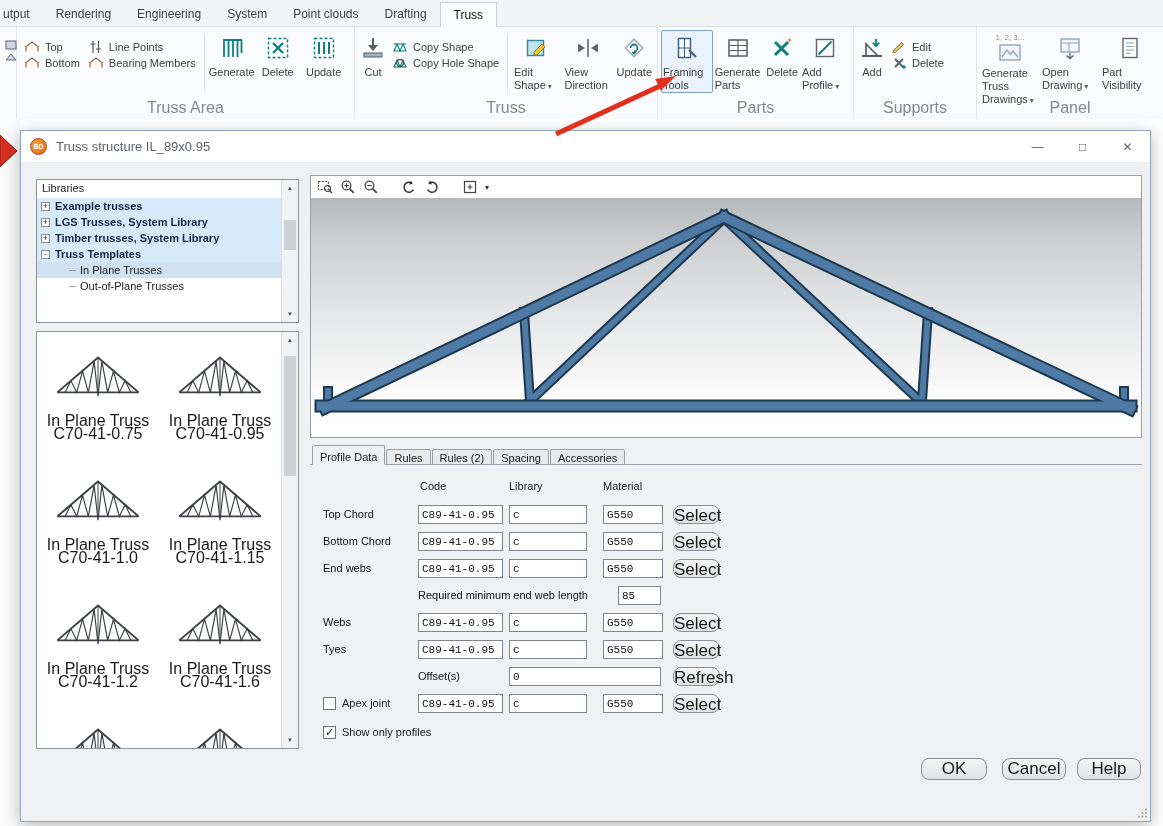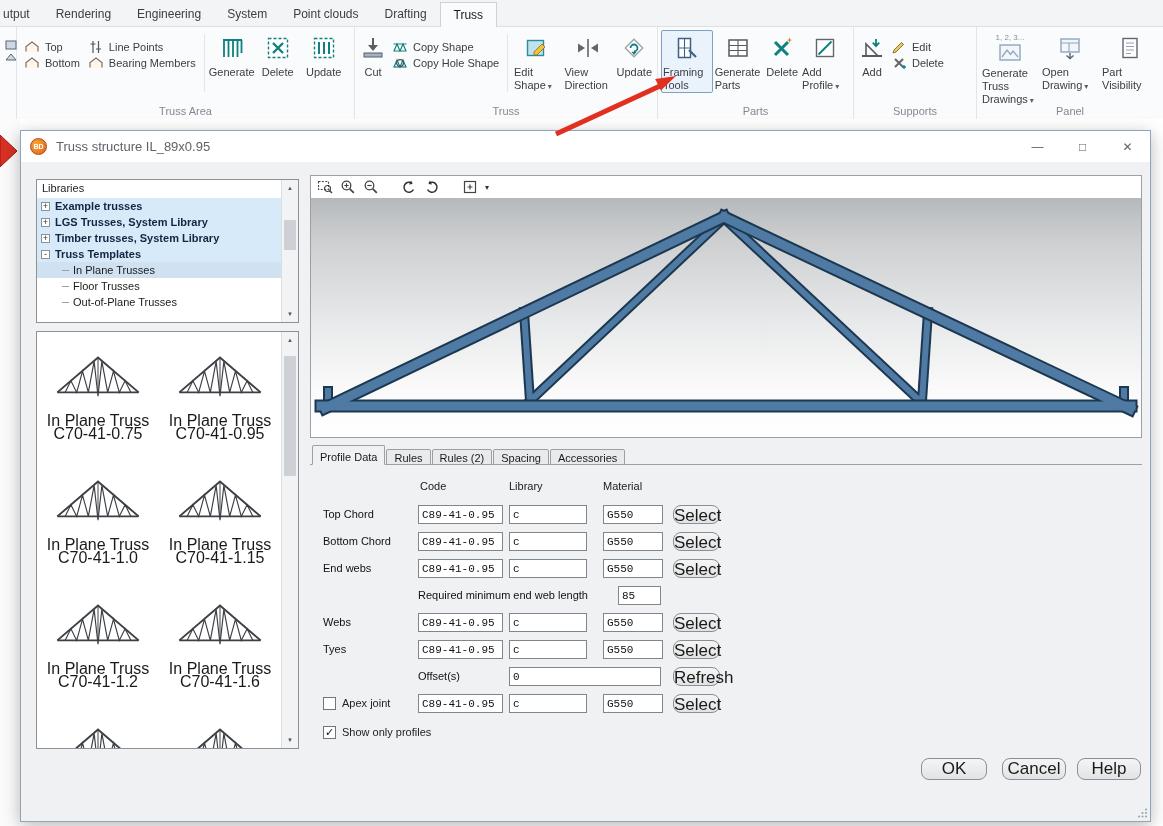--- a/index.html
+++ b/index.html
@@ -9,21 +9,21 @@
 .i12{width:12px;height:12px}.i16{width:16px;height:16px}.i26{width:26px;height:26px}
 
 
 .ribbon{position:absolute;left:0;top:0;width:1163px;height:119px;background:#f3f4f5;border-bottom:1px solid #cfd2d5}
 .rtabs{display:flex;align-items:flex-end;height:26px}
 .rtab{padding:5px 13px;font-size:12px;color:#3c4043;cursor:default;white-space:nowrap}
 .rtab.cut{padding-left:3px}
 .rtab.active{background:#fafbfc;border:1px solid #cdd2d7;border-bottom:none;margin-bottom:-1px;z-index:2;position:relative;color:#16181a}
 .rbody{display:flex;align-items:stretch;height:93px;background:#fafbfc;border-top:1px solid #dde0e3}
 .rgroup{position:relative;display:flex;align-items:flex-start;padding:3px 3px 14px;border-right:1px solid #e3e5e7}
-.glabel{position:absolute;left:0;right:0;bottom:2px;text-align:center;font-size:11px;color:#85898d;white-space:nowrap}
+.glabel{position:absolute;left:0;right:0;bottom:2px;text-align:center;font-size:16px;color:#85898d;white-space:nowrap}
 .sbcol{display:flex;flex-direction:column;padding-top:9px;margin:0 4px}
 .sb{display:flex;align-items:center;gap:5px;font-size:11px;color:#3c4043;white-space:nowrap;height:16px;cursor:default}
 .bb{display:flex;flex-direction:column;align-items:center;padding:3px 2px 0;font-size:11px;line-height:1.18;color:#3c4043;text-align:left;cursor:default}
 .bb .ic{height:30px;display:flex;align-items:center;justify-content:center;margin-bottom:3px}
 .bb .cap{max-width:62px}
 .bb.hl{border:1px solid #7fa0c2;background:#eaf3fc;border-radius:2px;padding:2px 1px 0}
 .bb.withbadge .ic{height:22px}
 .badge{font-size:8px;line-height:9px;color:#8a8e92;white-space:nowrap}
 .dd{font-size:8px;color:#5f6368;margin-left:2px}
 .vsep{width:1px;align-self:stretch;background:#e3e5e7;margin:4px 4px 13px}
@@ -49,21 +49,21 @@
 .wbtns{margin-left:auto;display:flex;height:31px}
 .wbtn{width:45px;height:31px;display:flex;align-items:center;justify-content:center;color:#5f6368;font-size:12px;cursor:default}
 
 .panelbox{position:absolute;background:#fff;border:1px solid #8d9298}
 .libs{left:15px;top:48px;width:263px;height:144px;overflow:hidden}
 .tpl{left:15px;top:200px;width:263px;height:418px;overflow:hidden}
 .libs .inner{position:absolute;left:0;top:0;right:17px;bottom:0;overflow:hidden}
 .libs-head{font-size:11px;color:#222;padding:2px 5px;height:18px}
 .ti{display:flex;align-items:center;height:16px;font-size:11px;padding-left:4px;cursor:default;white-space:nowrap}
 .ti.cat{background:#d7eafa;font-weight:bold;color:#15243f}
-.ti.child{padding-left:25px;color:#1a1a1a}
+.ti.child{padding-left:32px;color:#1a1a1a}
 .ti.child.sel{background:#d0e1f2}
 .tg{width:9px;height:9px;border:1px solid #8d9298;background:#fff;font-size:9px;line-height:7px;text-align:center;margin-right:5px;color:#333;font-weight:normal;flex:none;display:flex;align-items:center;justify-content:center}
 .tick{width:7px;border-top:1px solid #9aa0a5;margin-right:4px;flex:none}
 
 .vscroll{position:absolute;top:0;right:0;bottom:0;width:17px;background:#f2f3f4;border-left:1px solid #dcdfe2;display:flex;flex-direction:column}
 .sarr{height:16px;display:flex;align-items:center;justify-content:center;font-size:6px;color:#555}
 .strack{flex:1;position:relative}
 .sthumb{position:absolute;left:2px;right:2px;background:#cdd1d5}
 .libs .sthumb{top:24px;height:30px}
 .tpl .sthumb{top:8px;height:120px}
@@ -500,24 +500,20 @@
       <div class="ti cat">
           <span class="tg">-</span>
           <span>Truss Templates</span>
         </div>
       <div class="ti child sel">
           <span class="tick"></span>
           <span>In Plane Trusses</span>
         </div>
       <div class="ti child">
           <span class="tick"></span>
-          <span>Floor Trusses</span>
-        </div>
-      <div class="ti child">
-          <span class="tick"></span>
           <span>Out-of-Plane Trusses</span>
         </div>
     </div>
     <div class="vscroll">
       <span class="sarr">▲</span>
       <span class="strack">
           <span class="sthumb"></span>
         </span>
       <span class="sarr">▼</span>
     </div>

